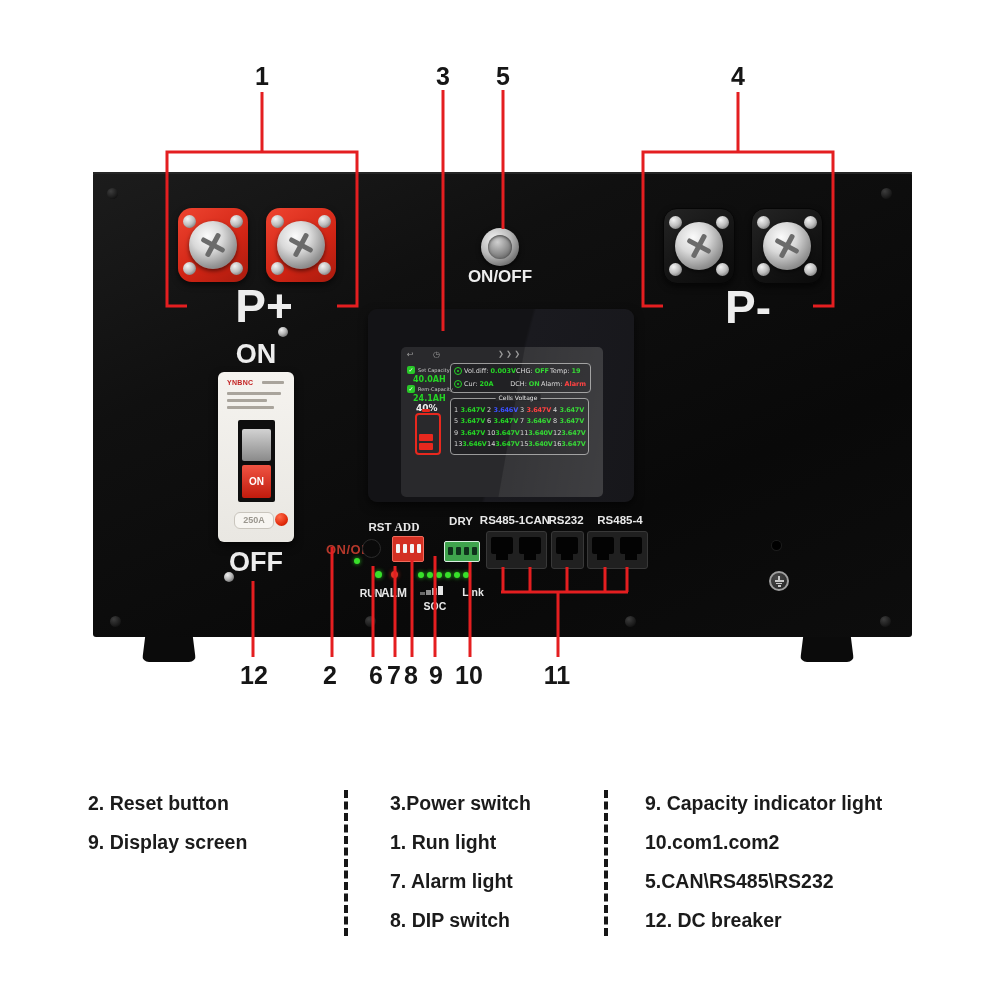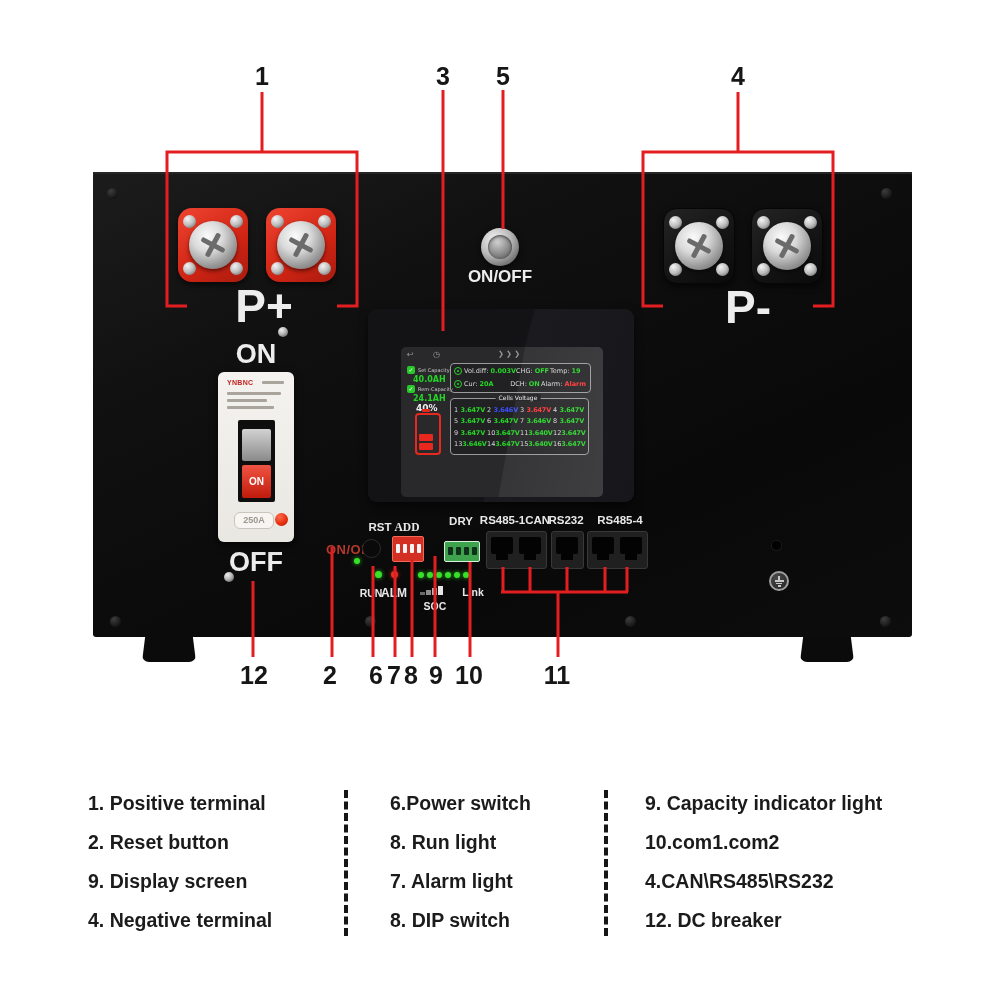--- a/index.html
+++ b/index.html
@@ -388,33 +388,31 @@
 
   <div class="hole"></div>
   <div class="gnd">
     <i style="top:3px;width:1.5px;height:4px;margin-left:-1px;"></i>
     <i style="top:7px;width:9px;height:1.5px;margin-left:-4.5px;"></i>
     <i style="top:9.5px;width:6px;height:1.5px;margin-left:-3px;"></i>
     <i style="top:12px;width:3px;height:1.5px;margin-left:-1.5px;"></i>
   </div>
 
   <div class="legend-col" style="left:88px;">
-    <div class="legend-item">1. Positive terminal</div>
     <div class="legend-item">2. Reset button</div>
     <div class="legend-item">9. Display screen</div>
-    <div class="legend-item">4. Negative terminal</div>
   </div>
   <div class="divider" style="left:344px;"></div>
   <div class="legend-col" style="left:390px;">
-    <div class="legend-item">6.Power switch</div>
-    <div class="legend-item">8. Run light</div>
+    <div class="legend-item">3.Power switch</div>
+    <div class="legend-item">1. Run light</div>
     <div class="legend-item">7. Alarm light</div>
     <div class="legend-item">8. DIP switch</div>
   </div>
   <div class="divider" style="left:604px;"></div>
   <div class="legend-col" style="left:645px;">
     <div class="legend-item">9. Capacity indicator light</div>
     <div class="legend-item">10.com1.com2</div>
-    <div class="legend-item">4.CAN\RS485\RS232</div>
+    <div class="legend-item">5.CAN\RS485\RS232</div>
     <div class="legend-item">12. DC breaker</div>
   </div>
 
 </div>
 
 </body></html>

